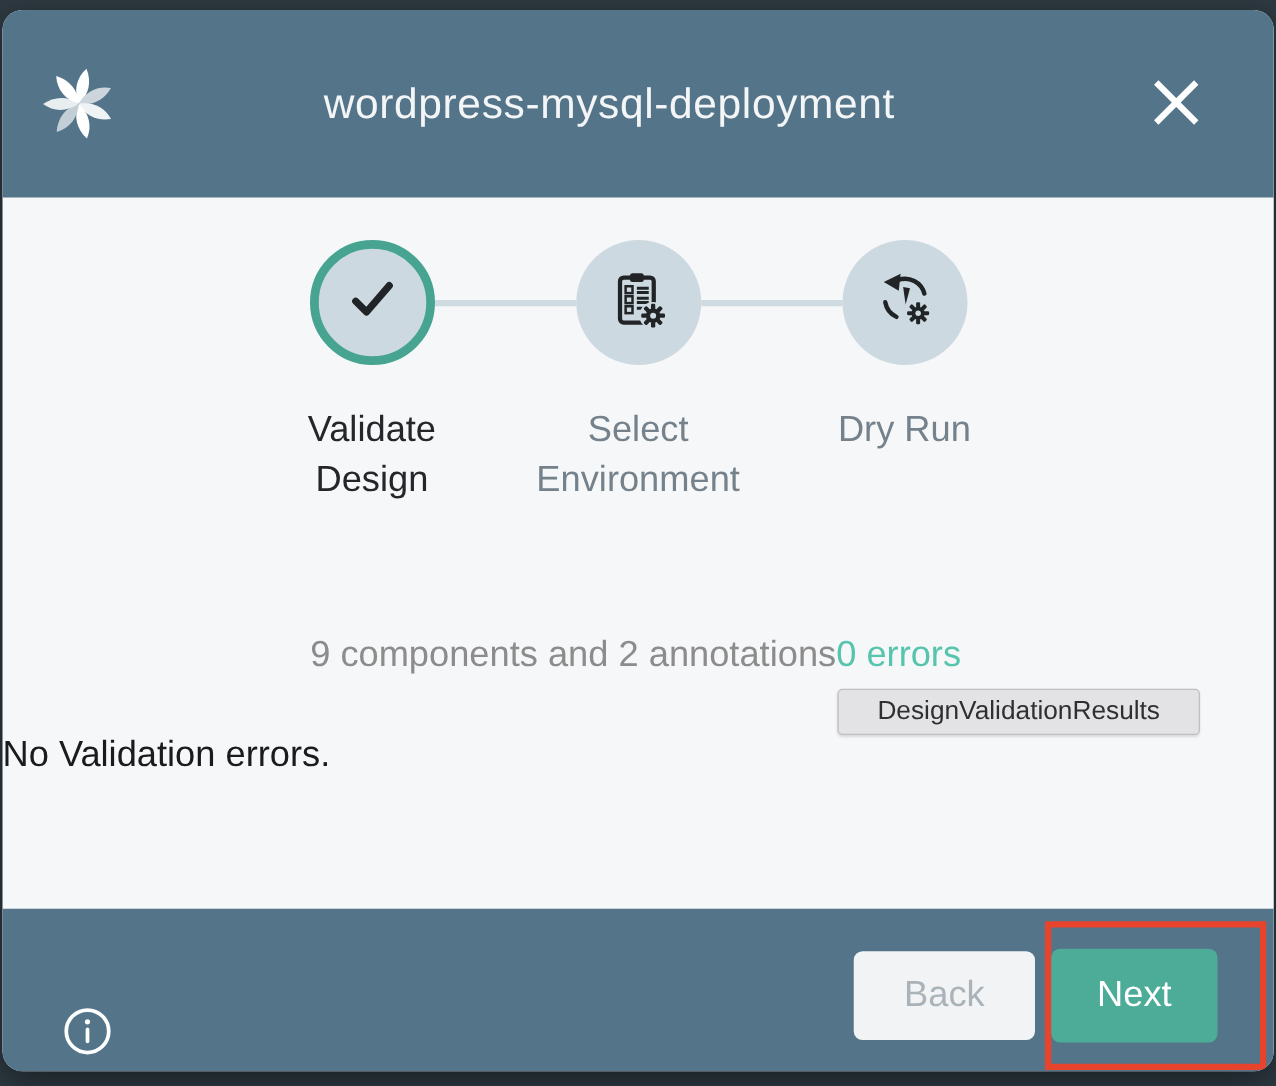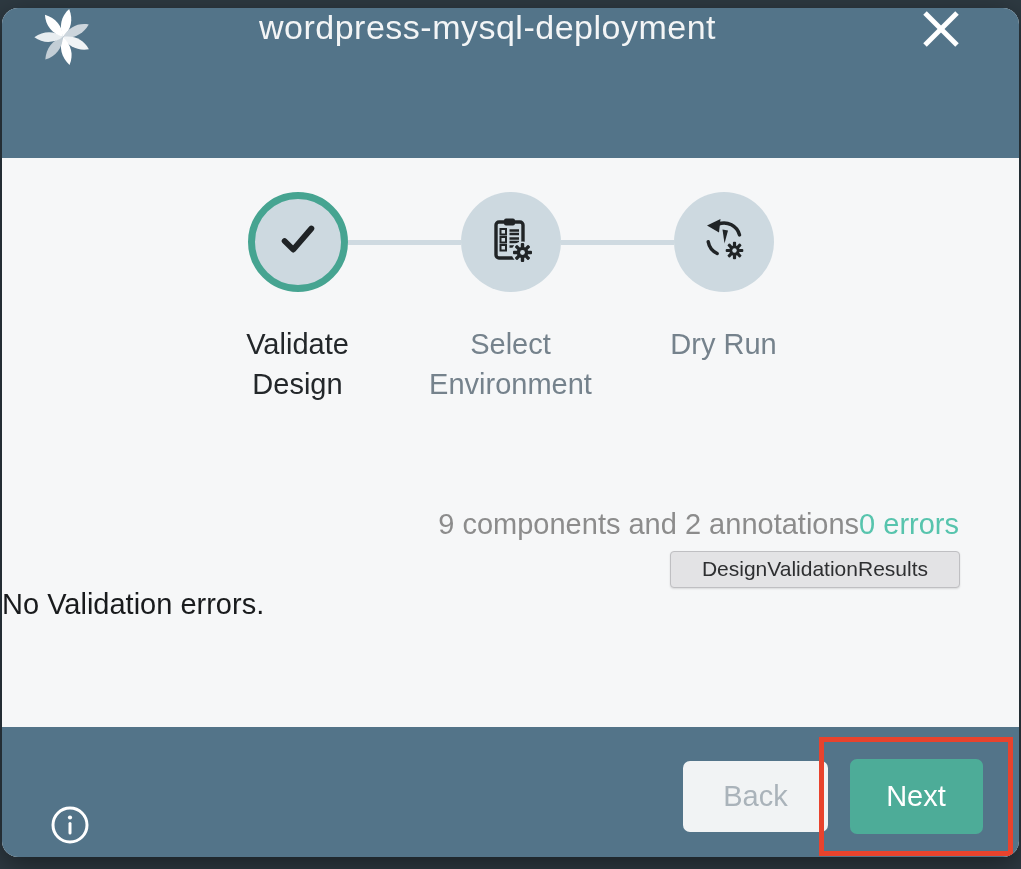--- a/index.html
+++ b/index.html
@@ -9,21 +9,21 @@
     font-family:"Liberation Sans", sans-serif;
   }
   .modal {
     position:absolute; left:2px; top:8px; width:1017px; height:849px;
     border-radius:16px; overflow:hidden; background:#f6f7f8;
     box-shadow:0 8px 30px rgba(0,0,0,0.45);
   }
   
   .header {
     height:150px; background:#537489;
-    display:flex; align-items:flex-start;
+    display:flex; align-items:center;
     padding:0 56px 0 32px; box-sizing:border-box;
   }
   .logo { width:58px; height:58px; flex:0 0 auto; }
   .title {
     flex:1; text-align:center; color:#f3f5f6;
     font-size:34px; letter-spacing:0.5px; margin-right:36px;
     white-space:nowrap;
   }
   .close-btn {
     width:44px; height:44px; flex:0 0 auto;
@@ -43,21 +43,21 @@
   .connector { position:absolute; top:48px; height:5px; background:#cfdae1; width:113px; }
   .k1 { left:100px; } .k2 { left:313px; }
   .step-label {
     position:absolute; top:132px; width:190px; text-align:center;
     font-size:29px; line-height:40px; color:#75828c;
   }
   .step-label.active { color:#23272a; }
   .l1 { left:-45px; } .l2 { left:168px; } .l3 { left:381px; }
   .validation-row {
     position:absolute; top:350px; left:56px; right:60px;
-    display:flex; justify-content:flex-end; align-items:baseline;
+    display:flex; justify-content:center; align-items:baseline;
   }
   .summary { font-size:29px; color:#8c8c8c; }
   .errors { font-size:29px; color:#57c4ad; }
   .tooltip-chip {
     position:absolute; top:393px; right:59px;
     background:#e3e3e5; border:1px solid #bfbfc2; border-radius:4px;
     padding:5px 31px 6px; font-size:21px; color:#2e2f31;
     box-shadow:0 1px 2px rgba(0,0,0,0.12);
   }
   .message {
@@ -69,23 +69,23 @@
   .info-btn {
     position:absolute; left:46px; top:76px; width:44px; height:44px;
     background:none; border:none; padding:0; cursor:pointer;
   }
   .back-btn {
     position:absolute; right:191px; top:34px; width:145px; height:71px;
     background:#f1f3f4; color:#aab3ba; border:none; border-radius:7px;
     font-size:29px; font-family:"Liberation Sans", sans-serif;
   }
   .next-highlight {
-    position:absolute; right:6px; top:10px; width:194px; height:119px;
+    position:absolute; right:6px; top:10px; width:177px; height:119px;
     box-sizing:border-box; border:5px solid #e8432d;
-    display:flex; align-items:center; justify-content:center;
+    display:flex; align-items:center; justify-content:flex-start;
   }
   .next-btn {
     width:133px; height:75px;
     background:#4dac98; color:#ffffff; border:none; border-radius:7px;
     font-size:29px; font-family:"Liberation Sans", sans-serif; cursor:pointer;
   }
 </style>
 </head>
 <body>
 

